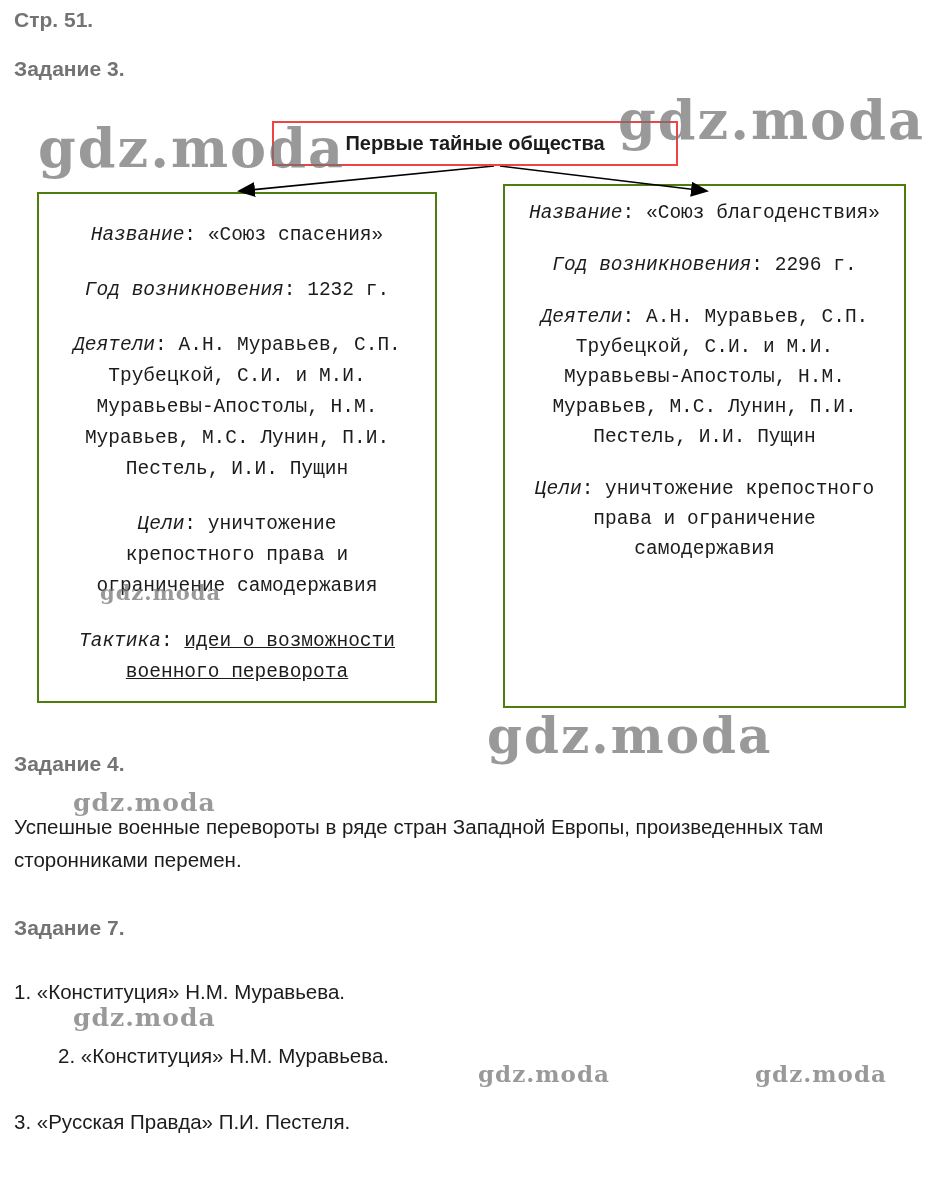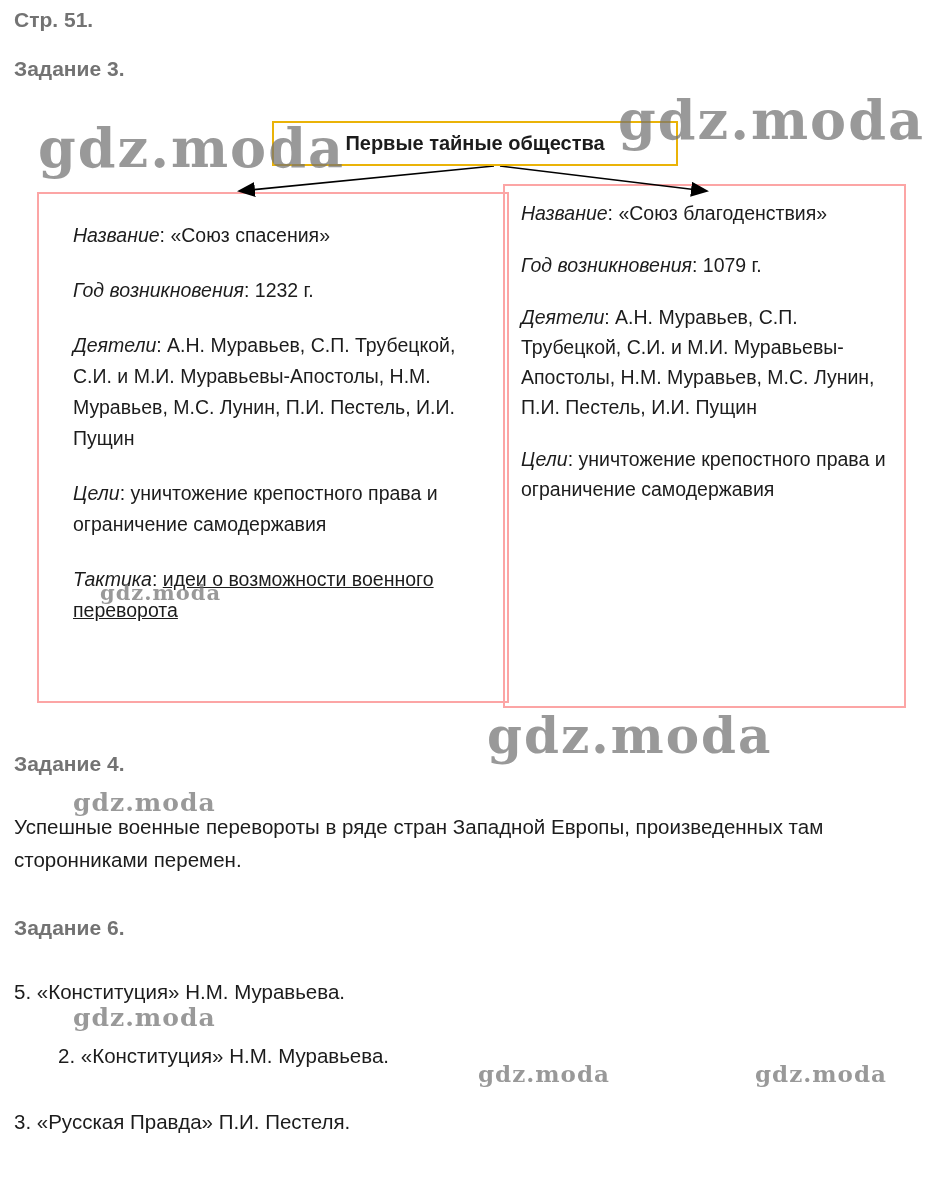--- a/index.html
+++ b/index.html
@@ -10,31 +10,31 @@
   }
   .heading { position:absolute; font-weight:bold; font-size:21px; color:#737373; }
   #page-label { left:14px; top:8px; }
   #task3-heading { left:14px; top:57px; }
   #task4-heading { left:14px; top:752px; }
   #task5-heading { left:14px; top:916px; }
 
   
   .title-box {
     position:absolute; left:272px; top:121px; width:406px; height:45px;
-    border:2px solid #eab308; background:#fff;
+    border:2px solid #ef4444; background:#fff;
     display:flex; align-items:center; justify-content:center;
     font-weight:bold; font-size:20px; z-index:3;
   }
   .arrows { position:absolute; left:0; top:162px; z-index:2; }
   .society-box {
-    position:absolute; border:2px solid #fca5a5; background:transparent;
-    text-align:left; z-index:1;
+    position:absolute; border:2px solid #4d7c0f; background:transparent;
+    text-align:center; z-index:1;font-family:Liberation Mono, monospace;
   }
   .box-left {
-    left:37px; top:192px; width:472px; height:511px;
+    left:37px; top:192px; width:400px; height:511px;
     font-size:19.5px; line-height:31px; padding:26px 34px 0;
   }
   .box-right {
     left:503px; top:184px; width:403px; height:524px;
     font-size:19.5px; line-height:30px; padding:12px 16px 0;
   }
   .box-left .field { margin-bottom:24px; }
   .box-right .field { margin-bottom:22px; }
   .field i { font-style:italic; }
   .u { text-decoration:underline; }
@@ -96,24 +96,24 @@
 <div class="society-box box-left">
   <p class="field"><i>Название</i><span>: «Союз спасения»</span></p>
   <p class="field"><i>Год возникновения</i><span>: 1232 г.</span></p>
   <p class="field"><i>Деятели</i><span>: А.Н. Муравьев, С.П. Трубецкой, С.И. и М.И. Муравьевы-Апостолы, Н.М. Муравьев, М.С. Лунин, П.И. Пестель, И.И. Пущин</span></p>
   <p class="field"><i>Цели</i><span>: уничтожение крепостного права и ограничение самодержавия</span></p>
   <p class="field"><i>Тактика</i><span>: </span><span class="u">идеи о возможности военного переворота</span></p>
 </div>
 
 <div class="society-box box-right">
   <p class="field"><i>Название</i><span>: «Союз благоденствия»</span></p>
-  <p class="field"><i>Год возникновения</i><span>: 1079 г.</span></p>
+  <p class="field"><i>Год возникновения</i><span>: 2296 г.</span></p>
   <p class="field"><i>Деятели</i><span>: А.Н. Муравьев, С.П. Трубецкой, С.И. и М.И. Муравьевы-Апостолы, Н.М. Муравьев, М.С. Лунин, П.И. Пестель, И.И. Пущин</span></p>
   <p class="field"><i>Цели</i><span>: уничтожение крепостного права и ограничение самодержавия</span></p>
 </div>
 
 <div class="heading" id="task4-heading">Задание 4.</div>
 <p id="task4-text">Успешные военные перевороты в ряде стран Западной Европы, произведенных там сторонниками перемен.</p>
 
-<div class="heading" id="task5-heading">Задание 6.</div>
-<p class="t5-item" id="t5-item-0">5. «Конституция» Н.М. Муравьева.</p>
+<div class="heading" id="task5-heading">Задание 7.</div>
+<p class="t5-item" id="t5-item-0">1. «Конституция» Н.М. Муравьева.</p>
 <p class="t5-item" id="t5-item-1">2. «Конституция» Н.М. Муравьева.</p>
 <p class="t5-item" id="t5-item-2">3. «Русская Правда» П.И. Пестеля.</p>
 
 </body></html>

